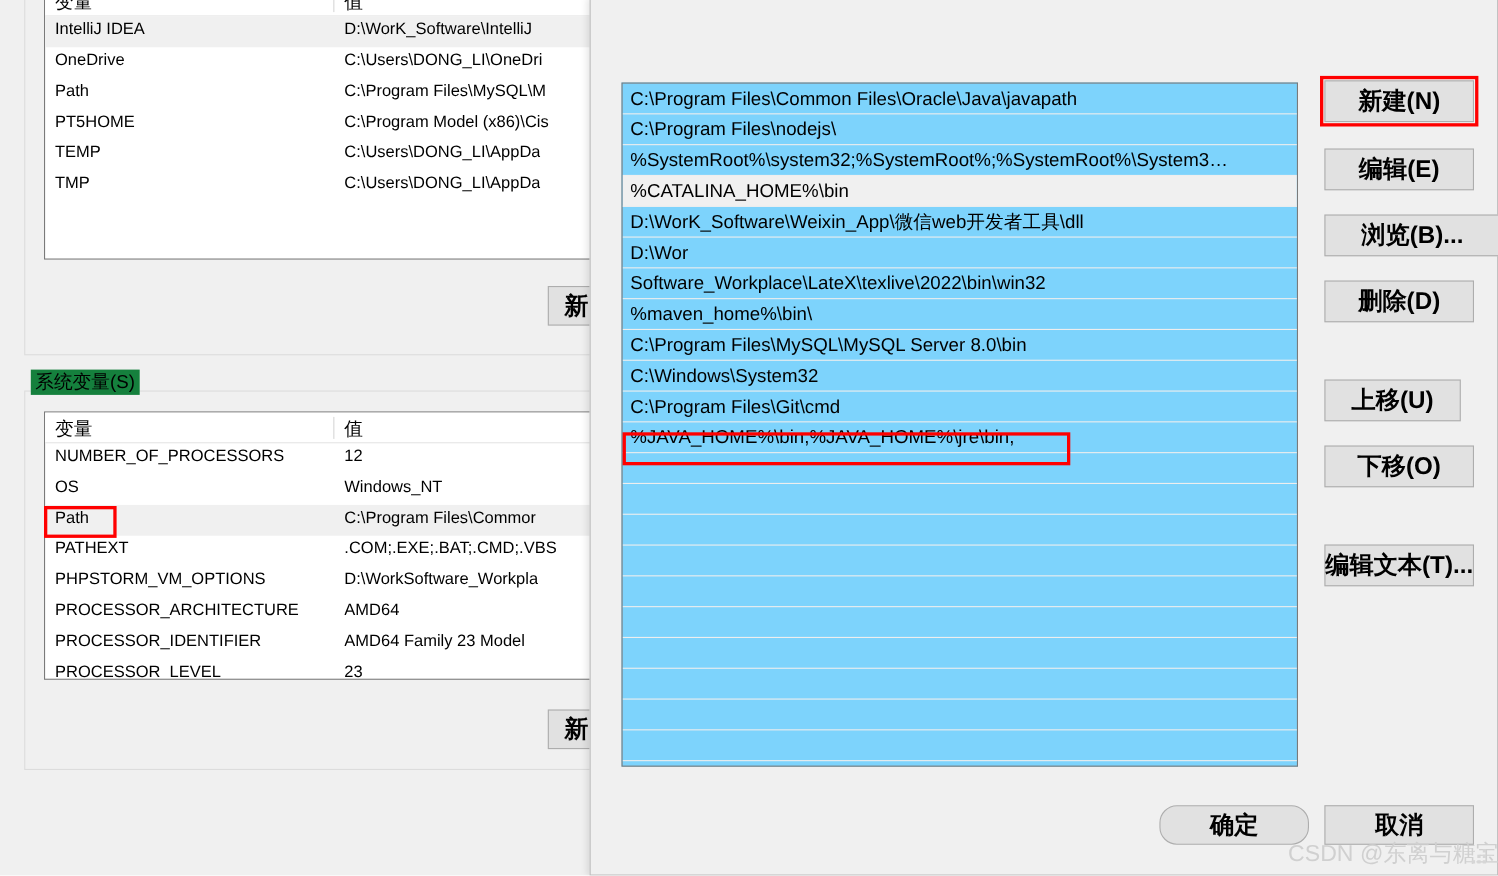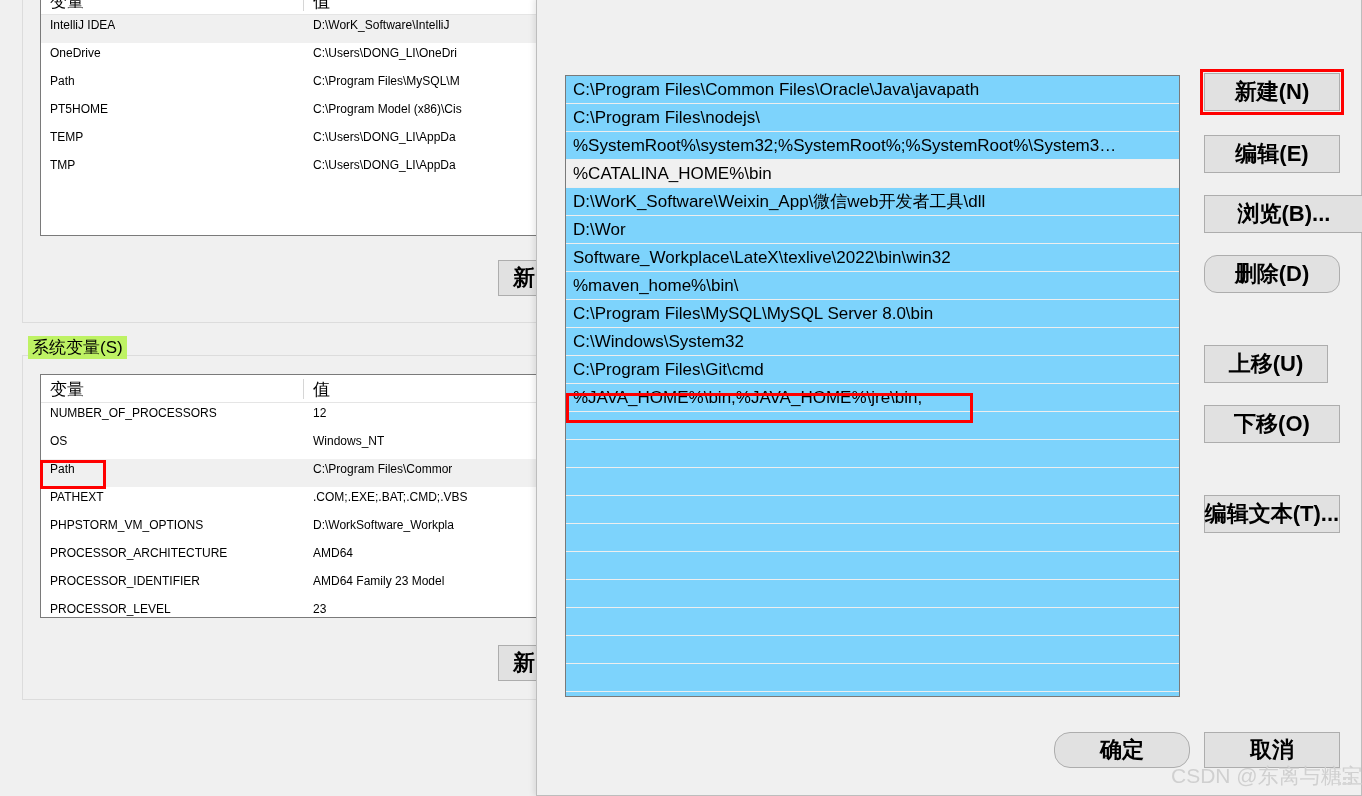--- a/index.html
+++ b/index.html
@@ -20,21 +20,21 @@
 
   .groupbox {
     position: absolute;
     border: 1px solid #dcdcdc;
     background: #f0f0f0;
   }
   .group-legend {
     position: absolute;
     font-size: 17px;
     color: #000;
-    background: #bef264;
+    background: #15803d;
     padding: 0 4px;
     white-space: nowrap;
   }
 
   .listview {
     position: absolute;
     background: #ffffff;
     border: 1px solid #7a7a7a;
     overflow: hidden;
   }
@@ -60,21 +60,21 @@
   }
   .lv-row {
     position: relative;
     height: 28px;
     white-space: nowrap;
   }
   .lv-row.sel { background: #f0f0f0; }
   .lv-row .cell {
     position: absolute;
     top: 3px;
-    font-size: 12px;
+    font-size: 15px;
     color: #000;
     white-space: nowrap;
     overflow: hidden;
   }
 
   .winbtn {
     position: absolute;
     background: #e1e1e1;
     border: 1px solid #adadad;
     font-size: 22px;
@@ -286,21 +286,21 @@
         <div class="winbtn" style="left: 667px; top: 74px; width: 136px; height: 38px;">
           <span>新建(N)</span>
         </div>
         <div class="red-box" style="left: 663px; top: 70px; width: 144px; height: 46px;"></div>
         <div class="winbtn" style="left: 667px; top: 136px; width: 136px; height: 38px;">
           <span>编辑(E)</span>
         </div>
         <div class="winbtn" style="left: 667px; top: 196px; width: 160px; height: 38px;">
           <span>浏览(B)...</span>
         </div>
-        <div class="winbtn" style="left: 667px; top: 256px; width: 136px; height: 38px; border-radius: 13px;">
+        <div class="winbtn" style="left: 667px; top: 256px; width: 136px; height: 38px;">
           <span>删除(D)</span>
         </div>
         <div class="winbtn" style="left: 667px; top: 346px; width: 124px; height: 38px;">
           <span>上移(U)</span>
         </div>
         <div class="winbtn" style="left: 667px; top: 406px; width: 136px; height: 38px;">
           <span>下移(O)</span>
         </div>
         <div class="winbtn" style="left: 667px; top: 496px; width: 136px; height: 38px;">
           <span>编辑文本(T)...</span>

